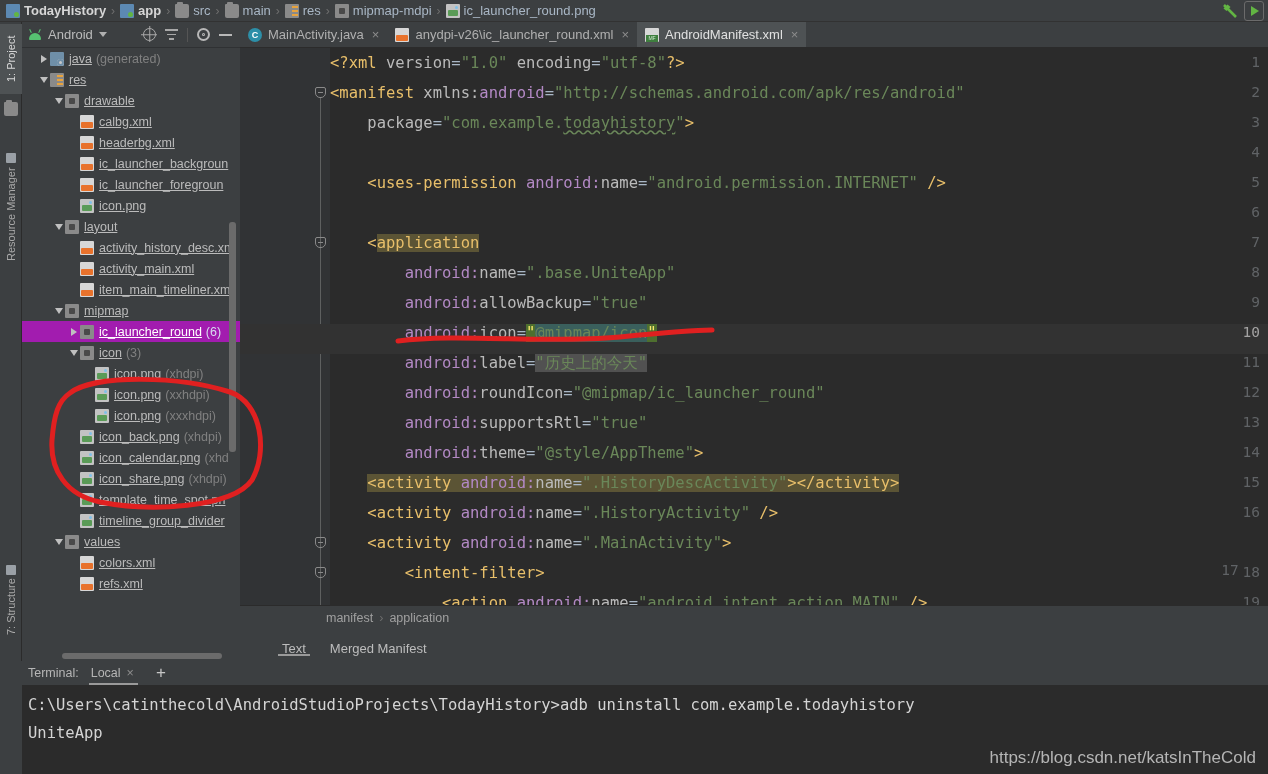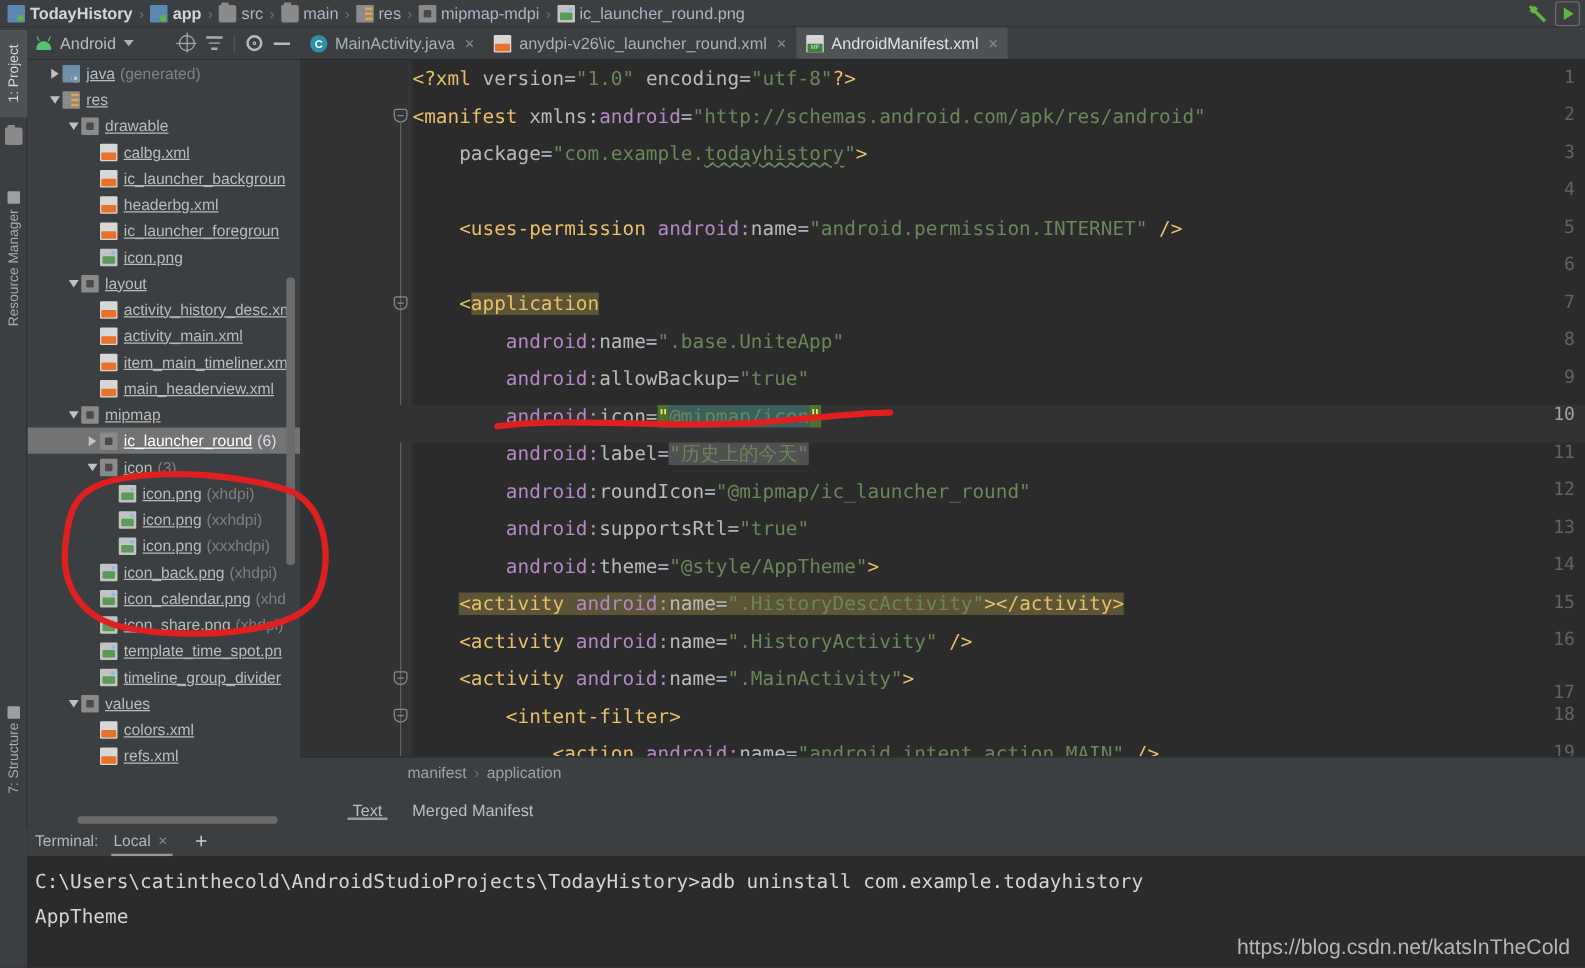--- a/index.html
+++ b/index.html
@@ -96,21 +96,21 @@
   .icon-gear { width:13px;height:13px;border-radius:50%; border:2px solid #b8b8b8; position:relative;}
   .icon-gear:after{content:"";position:absolute;inset:3px;border-radius:50%;background:#3c3f41;box-shadow:0 0 0 1px #b8b8b8 inset;}
   .icon-minus { width:13px;height:2px;background:#b8b8b8; }
   .vsep { width:1px;height:14px;background:#555; }
 
   .tree {
     position: absolute; left: 0; top: 26px; width: 218px; height: 613px;
     overflow: hidden; font-size: 12.5px; color: #bbbbbb;
   }
   .trow { height: 21px; display: flex; align-items: center; white-space: nowrap; }
-  .trow.selected { background: #737373; color: #ffffff; }
+  .trow.selected { background: #a21caf; color: #ffffff; }
   .arrow { width: 13px; flex:0 0 13px; display:flex; align-items:center; justify-content:center; }
   .arrow .r { width:0;height:0;border-top:4px solid transparent;border-bottom:4px solid transparent;border-left:6px solid #c0c0c0; }
   .arrow .d { width:0;height:0;border-left:4px solid transparent;border-right:4px solid transparent;border-top:6px solid #c0c0c0; }
   .tlabel { margin-left: 5px; text-decoration: underline; }
   .tdim { color: #808080; margin-left: 4px; }
   .trow.selected .tdim { color:#d7dcf0; }
 
   .tree-scroll {
     position:absolute; right:4px; top:200px; width:7px; height:230px;
     background:#6b6b6b; border-radius:3px;
@@ -307,27 +307,27 @@
         <div class="trow">
           <span style="width: 45px; flex: 0 0 45px;"></span>
           <span class="arrow"></span>
           <span class="ic ic-xml"></span>
           <span class="tlabel">calbg.xml</span>
         </div>
         <div class="trow">
           <span style="width: 45px; flex: 0 0 45px;"></span>
           <span class="arrow"></span>
           <span class="ic ic-xml"></span>
+          <span class="tlabel">headerbg.xml</span>
+        </div>
+        <div class="trow">
+          <span style="width: 45px; flex: 0 0 45px;"></span>
+          <span class="arrow"></span>
+          <span class="ic ic-xml"></span>
           <span class="tlabel">ic_launcher_backgroun</span>
-        </div>
-        <div class="trow">
-          <span style="width: 45px; flex: 0 0 45px;"></span>
-          <span class="arrow"></span>
-          <span class="ic ic-xml"></span>
-          <span class="tlabel">headerbg.xml</span>
         </div>
         <div class="trow">
           <span style="width: 45px; flex: 0 0 45px;"></span>
           <span class="arrow"></span>
           <span class="ic ic-xml"></span>
           <span class="tlabel">ic_launcher_foregroun</span>
         </div>
         <div class="trow">
           <span style="width: 45px; flex: 0 0 45px;"></span>
           <span class="arrow"></span>
@@ -352,26 +352,20 @@
           <span style="width: 45px; flex: 0 0 45px;"></span>
           <span class="arrow"></span>
           <span class="ic ic-xml"></span>
           <span class="tlabel">activity_main.xml</span>
         </div>
         <div class="trow">
           <span style="width: 45px; flex: 0 0 45px;"></span>
           <span class="arrow"></span>
           <span class="ic ic-xml"></span>
           <span class="tlabel">item_main_timeliner.xm</span>
-        </div>
-        <div class="trow">
-          <span style="width: 45px; flex: 0 0 45px;"></span>
-          <span class="arrow"></span>
-          <span class="ic ic-xml"></span>
-          <span class="tlabel">main_headerview.xml</span>
         </div>
         <div class="trow">
           <span style="width: 30px; flex: 0 0 30px;"></span>
           <span class="arrow">
             <span class="d"></span>
           </span>
           <span class="ic ic-mipmap"></span>
           <span class="tlabel">mipmap</span>
         </div>
         <div class="trow selected">
@@ -512,21 +506,21 @@
           <div class="ln" style="top: 186px;">7</div>
           <div class="ln" style="top: 216px;">8</div>
           <div class="ln" style="top: 246px;">9</div>
           <div class="ln cur" style="top: 276px;">10</div>
           <div class="ln" style="top: 306px;">11</div>
           <div class="ln" style="top: 336px;">12</div>
           <div class="ln" style="top: 366px;">13</div>
           <div class="ln" style="top: 396px;">14</div>
           <div class="ln" style="top: 426px;">15</div>
           <div class="ln" style="top: 456px;">16</div>
-          <div class="ln" style="top: 498px;">17</div>
+          <div class="ln" style="top: 514px; text-align: center;">17</div>
           <div class="ln" style="top: 516px;">18</div>
           <div class="ln" style="top: 546px;">19</div>
         </div>
 
       <div class="code">
         <div class="cline" style="top:0px;"><span class="t-tag">&lt;?xml</span><span class="t-plain"> </span><span class="t-attr">version</span><span class="t-plain">=</span><span class="t-val">"1.0"</span><span class="t-plain"> </span><span class="t-attr">encoding</span><span class="t-plain">=</span><span class="t-val">"utf-8"</span><span class="t-tag">?&gt;</span></div>
         <div class="cline" style="top:30px;"><span class="t-tag">&lt;manifest</span><span class="t-plain"> </span><span class="t-attr">xmlns:</span><span class="t-ns">android</span><span class="t-plain">=</span><span class="t-val">"http://schemas.android.com/apk/res/android"</span></div>
         <div class="cline" style="top:60px;"><span class="t-plain">    </span><span class="t-attr">package</span><span class="t-plain">=</span><span class="t-val">"com.example.</span><span class="t-val squiggle">todayhistory</span><span class="t-val">"</span><span class="t-tag">&gt;</span></div>
         <div class="cline" style="top:90px;"></div>
         <div class="cline" style="top:120px;"><span class="t-plain">    </span><span class="t-tag">&lt;uses-permission</span><span class="t-plain"> </span><span class="t-ns">android:</span><span class="t-attr">name</span><span class="t-plain">=</span><span class="t-val">"android.permission.INTERNET"</span><span class="t-plain"> </span><span class="t-tag">/&gt;</span></div>
@@ -564,21 +558,21 @@
     <div class="term-hdr">
       <span>Terminal:</span>
       <span class="term-tab active">
         <span>Local</span>
         <span style="color:#8d8d8d;">×</span>
       </span>
       <span class="term-plus">+</span>
     </div>
     <div class="term-body">
       <div>C:\Users\catinthecold\AndroidStudioProjects\TodayHistory&gt;adb uninstall com.example.todayhistory</div>
-      <div>AppTheme</div>
+      <div>UniteApp</div>
     </div>
     <div class="watermark">https://blog.csdn.net/katsInTheCold</div>
   </div>
 
   <svg class="annot">
 
     <path d="M 70 393 C 95 374, 180 376, 230 392 C 262 403, 268 452, 252 480
              C 232 508, 150 512, 100 502 C 66 495, 50 470, 52 440
              C 54 415, 58 401, 70 393" stroke="#e02020" stroke-width="5" fill="none" stroke-linecap="round"></path>
 

